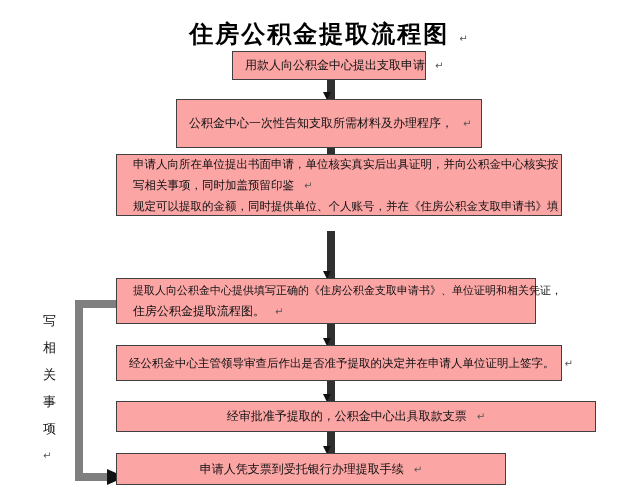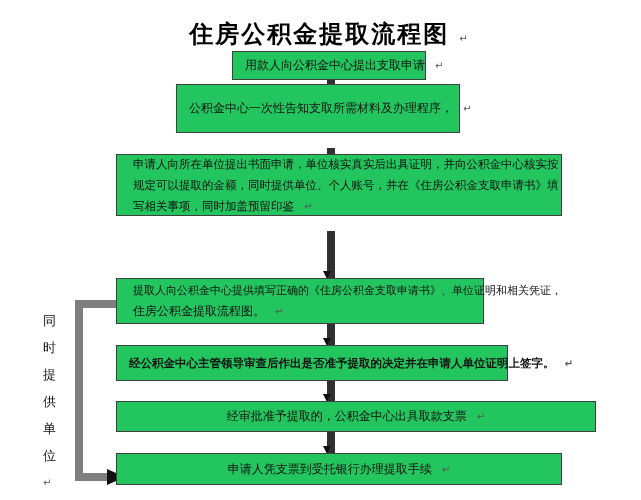--- a/index.html
+++ b/index.html
@@ -9,38 +9,38 @@
     font-family:"Liberation Sans","DejaVu Sans",sans-serif; color:#1a1a1a;
     overflow:hidden;
   }
   .title {
     position:absolute; top:6px; left:0; right:0; text-align:center;
     font-size:24px; font-weight:bold; letter-spacing:2px; color:#000;
     white-space:nowrap;
   }
   .title .crlf { font-weight:normal; letter-spacing:0; }
   .box {
-    position:absolute; border:1px solid #404040; background:#22c55e;
+    position:absolute; border:1px solid #404040; background:#fca5a5;
     display:flex; flex-direction:column; justify-content:center;
   }
   .line {
     line-height:21px; font-size:12px; white-space:nowrap; color:#111;
   }
   .center { text-align:center; }
   .left  { text-align:left; padding:0 8px; }
   .fit  { font-size:11.5px; }
   .fit2 { font-size:11px; }
   .crlf { font-size:10px; color:#555; margin-left:2px; }
   .b1 { left:224px; top:43px;  width:194px; height:29px; }
-  .b2 { left:168px; top:76px;  width:284px; height:49px; }
+  .b2 { left:168px; top:91px;  width:306px; height:49px; }
   .b3 { left:108px; top:146px; width:446px; height:62px; }
-  .b4 { left:108px; top:270px; width:368px; height:46px; }
-  .b5 { left:108px; top:337px; width:392px; height:36px;font-weight:bold; }
+  .b4 { left:108px; top:270px; width:420px; height:46px; }
+  .b5 { left:108px; top:337px; width:446px; height:36px; }
   .b6 { left:108px; top:393px; width:480px; height:31px; }
-  .b7 { left:108px; top:445px; width:446px; height:32px; }
+  .b7 { left:108px; top:445px; width:390px; height:32px; }
   .arrow {
     position:absolute; width:1px; background:#303030;
   }
   .arrow::after {
     content:""; position:absolute; bottom:-1px; left:-4px;
     border-left:4px solid transparent; border-right:4px solid transparent;
     border-top:8px solid #111;
   }
   .a1 { left:319px; top:72px;  height:19px; }
   .a2 { left:319px; top:140px; height:21px; }
@@ -82,22 +82,22 @@
   <div class="arrow a1"></div>
 
   <div class="box b2">
     <div class="line center"><span>公积金中心一次性告知支取所需材料及办理程序，</span><span class="crlf">↵</span></div>
   </div>
 
   <div class="arrow a2"></div>
 
   <div class="box b3">
     <div class="line left fit"><span>申请人向所在单位提出书面申请，单位核实真实后出具证明，并向公积金中心核实按</span><span class="crlf"></span></div>
+    <div class="line left fit"><span>写相关事项，同时加盖预留印鉴</span><span class="crlf">↵</span></div>
     <div class="line left fit"><span>规定可以提取的金额，同时提供单位、个人账号，并在《住房公积金支取申请书》填</span><span class="crlf"></span></div>
-    <div class="line left fit"><span>写相关事项，同时加盖预留印鉴</span><span class="crlf">↵</span></div>
   </div>
 
   <div class="arrow a3"></div>
 
   <div class="box b4">
     <div class="line left fit2"><span>提取人向公积金中心提供填写正确的《住房公积金支取申请书》、单位证明和相关凭证，</span><span class="crlf"></span></div>
     <div class="line left"><span>住房公积金提取流程图。</span><span class="crlf">↵</span></div>
   </div>
 
   <div class="arrow a4"></div>
@@ -117,17 +117,17 @@
   <div class="box b7">
     <div class="line center"><span>申请人凭支票到受托银行办理提取手续</span><span class="crlf">↵</span></div>
   </div>
 
   <div class="bk bk-top"></div>
   <div class="bk bk-vert"></div>
   <div class="bk bk-bot"></div>
   <div class="bk-head"></div>
 
   <div class="vnote">
-    <span class="vtext">同时提供单位</span>
+    <span class="vtext">写相关事项</span>
     <span class="crlf">↵</span>
   </div>
 
 </div>
 
 </body></html>

